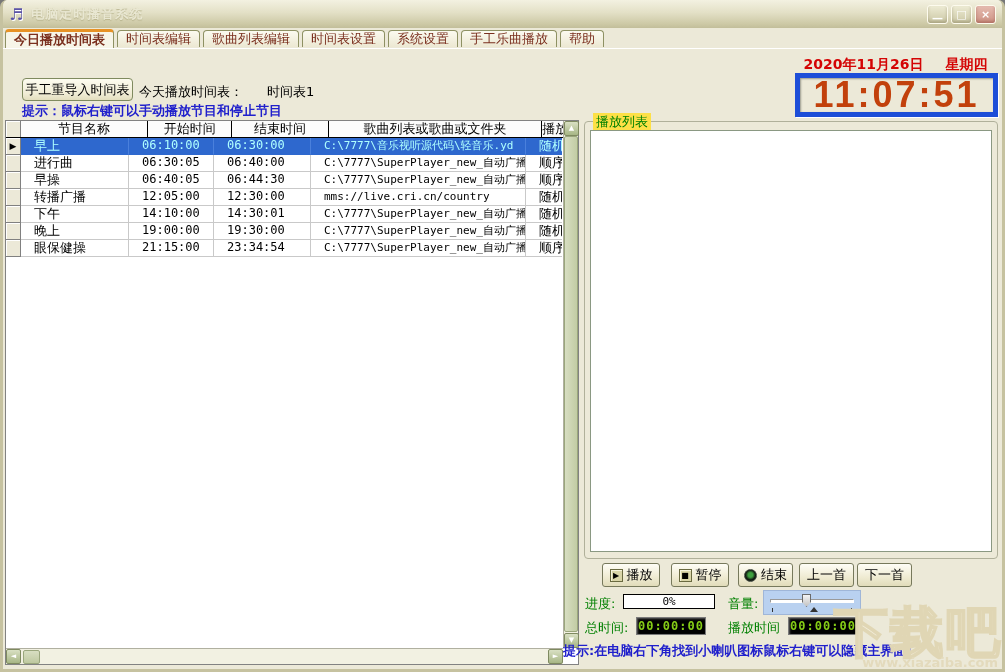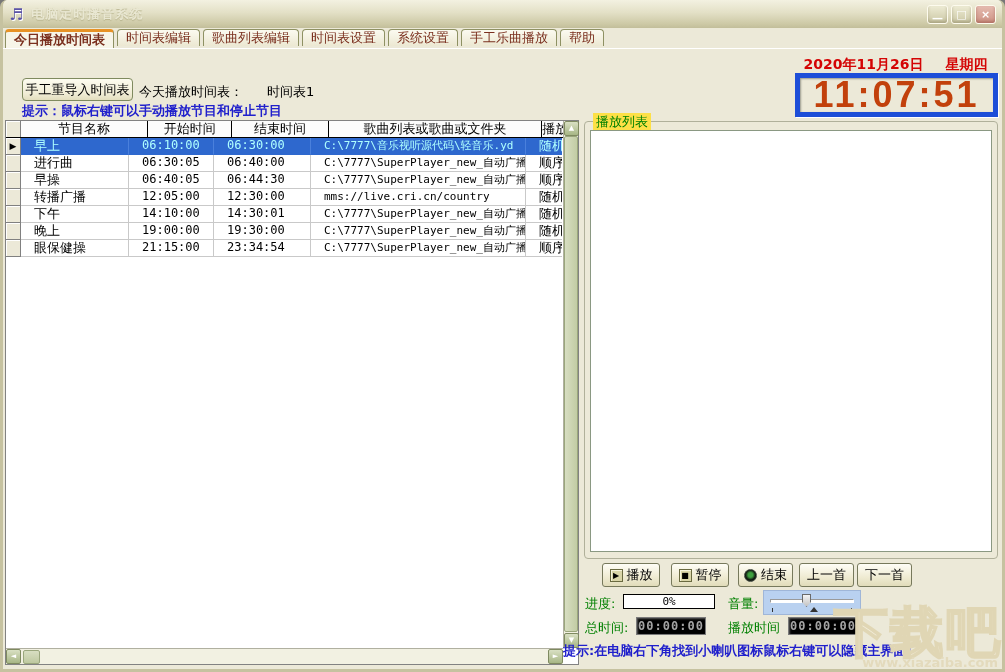--- a/index.html
+++ b/index.html
@@ -25,21 +25,21 @@
   .wbtn{
     width:21px; height:19px; border-radius:3px; border:1px solid #FDFBEE;
     display:flex; align-items:center; justify-content:center;
     color:#FFFFFF; font-size:11px; font-weight:bold;
     background:linear-gradient(#EDEBD4,#CBC7A4);
     box-shadow:inset 0 -2px 3px rgba(130,125,90,.45);
   }
   .wbtn.close{ background:linear-gradient(#E5BBB0,#CE9384); box-shadow:inset 0 -2px 3px rgba(150,80,70,.5); }
   .wbtn.min span{ transform:translateY(4px); }
   
-  .tabbar{ position:absolute; left:2px; top:29px; height:19px; display:flex; align-items:flex-start; gap:3px; }
+  .tabbar{ position:absolute; left:2px; top:29px; height:19px; display:flex; align-items:center; gap:3px; }
   .tab{
     height:17px; padding:0 8px; font-size:13px; color:#7A2F1E;
     background:linear-gradient(#FBFAF0,#ECE8D2);
     border:1px solid #8E9163; border-bottom:none; border-radius:4px 4px 0 0;
     line-height:16px; white-space:nowrap; cursor:default;
   }
   .tab.active{
     height:19px; background:#F7F5E8; font-weight:bold;
     border-top:3px solid #E79225; line-height:15px;
   }
@@ -153,21 +153,21 @@
   .volthumb{ position:absolute; left:38px; top:3px; width:9px; height:13px;
              background:linear-gradient(#F4F4F4,#C4C4C4); border:1px solid #6A6A6A;
              clip-path:polygon(0 0,100% 0,100% 62%,50% 100%,0 62%); }
   .tick{ position:absolute; bottom:2px; width:1px; height:4px; background:#333; }
   .tick.tl{ left:8px; } .tick.tr{ right:8px; }
   .tickc{ position:absolute; bottom:2px; left:46px; width:0; height:0;
           border-left:4px solid transparent; border-right:4px solid transparent; border-bottom:5px solid #333; }
   .lcd{
     position:absolute; top:568px; width:70px; height:18px; background:#000;
     border:1px solid #7A7A7A; box-shadow:inset 1px 1px 2px #555;
-    color:#a3a3a3; font-size:12px; font-weight:bold; text-align:center; line-height:16px;
+    color:#84cc16; font-size:12px; font-weight:bold; text-align:center; line-height:16px;
     font-family:"DejaVu Sans Mono", monospace; letter-spacing:1px;
   }
   .lcd1{ left:633px; } .lcd2{ left:785px; }
   .hint2{ position:absolute; left:560px; top:593px; }
   .wm-big{
     position:absolute; right:0px; top:548px; font-size:54px; font-weight:bold;
     color:#F3EEDC; -webkit-text-stroke:2px #E0D6B4; letter-spacing:2px; pointer-events:none;
   }
   .wm-url{ position:absolute; right:4px; top:606px; font-size:13px; font-weight:bold;
            color:#E3DABC; pointer-events:none; }

